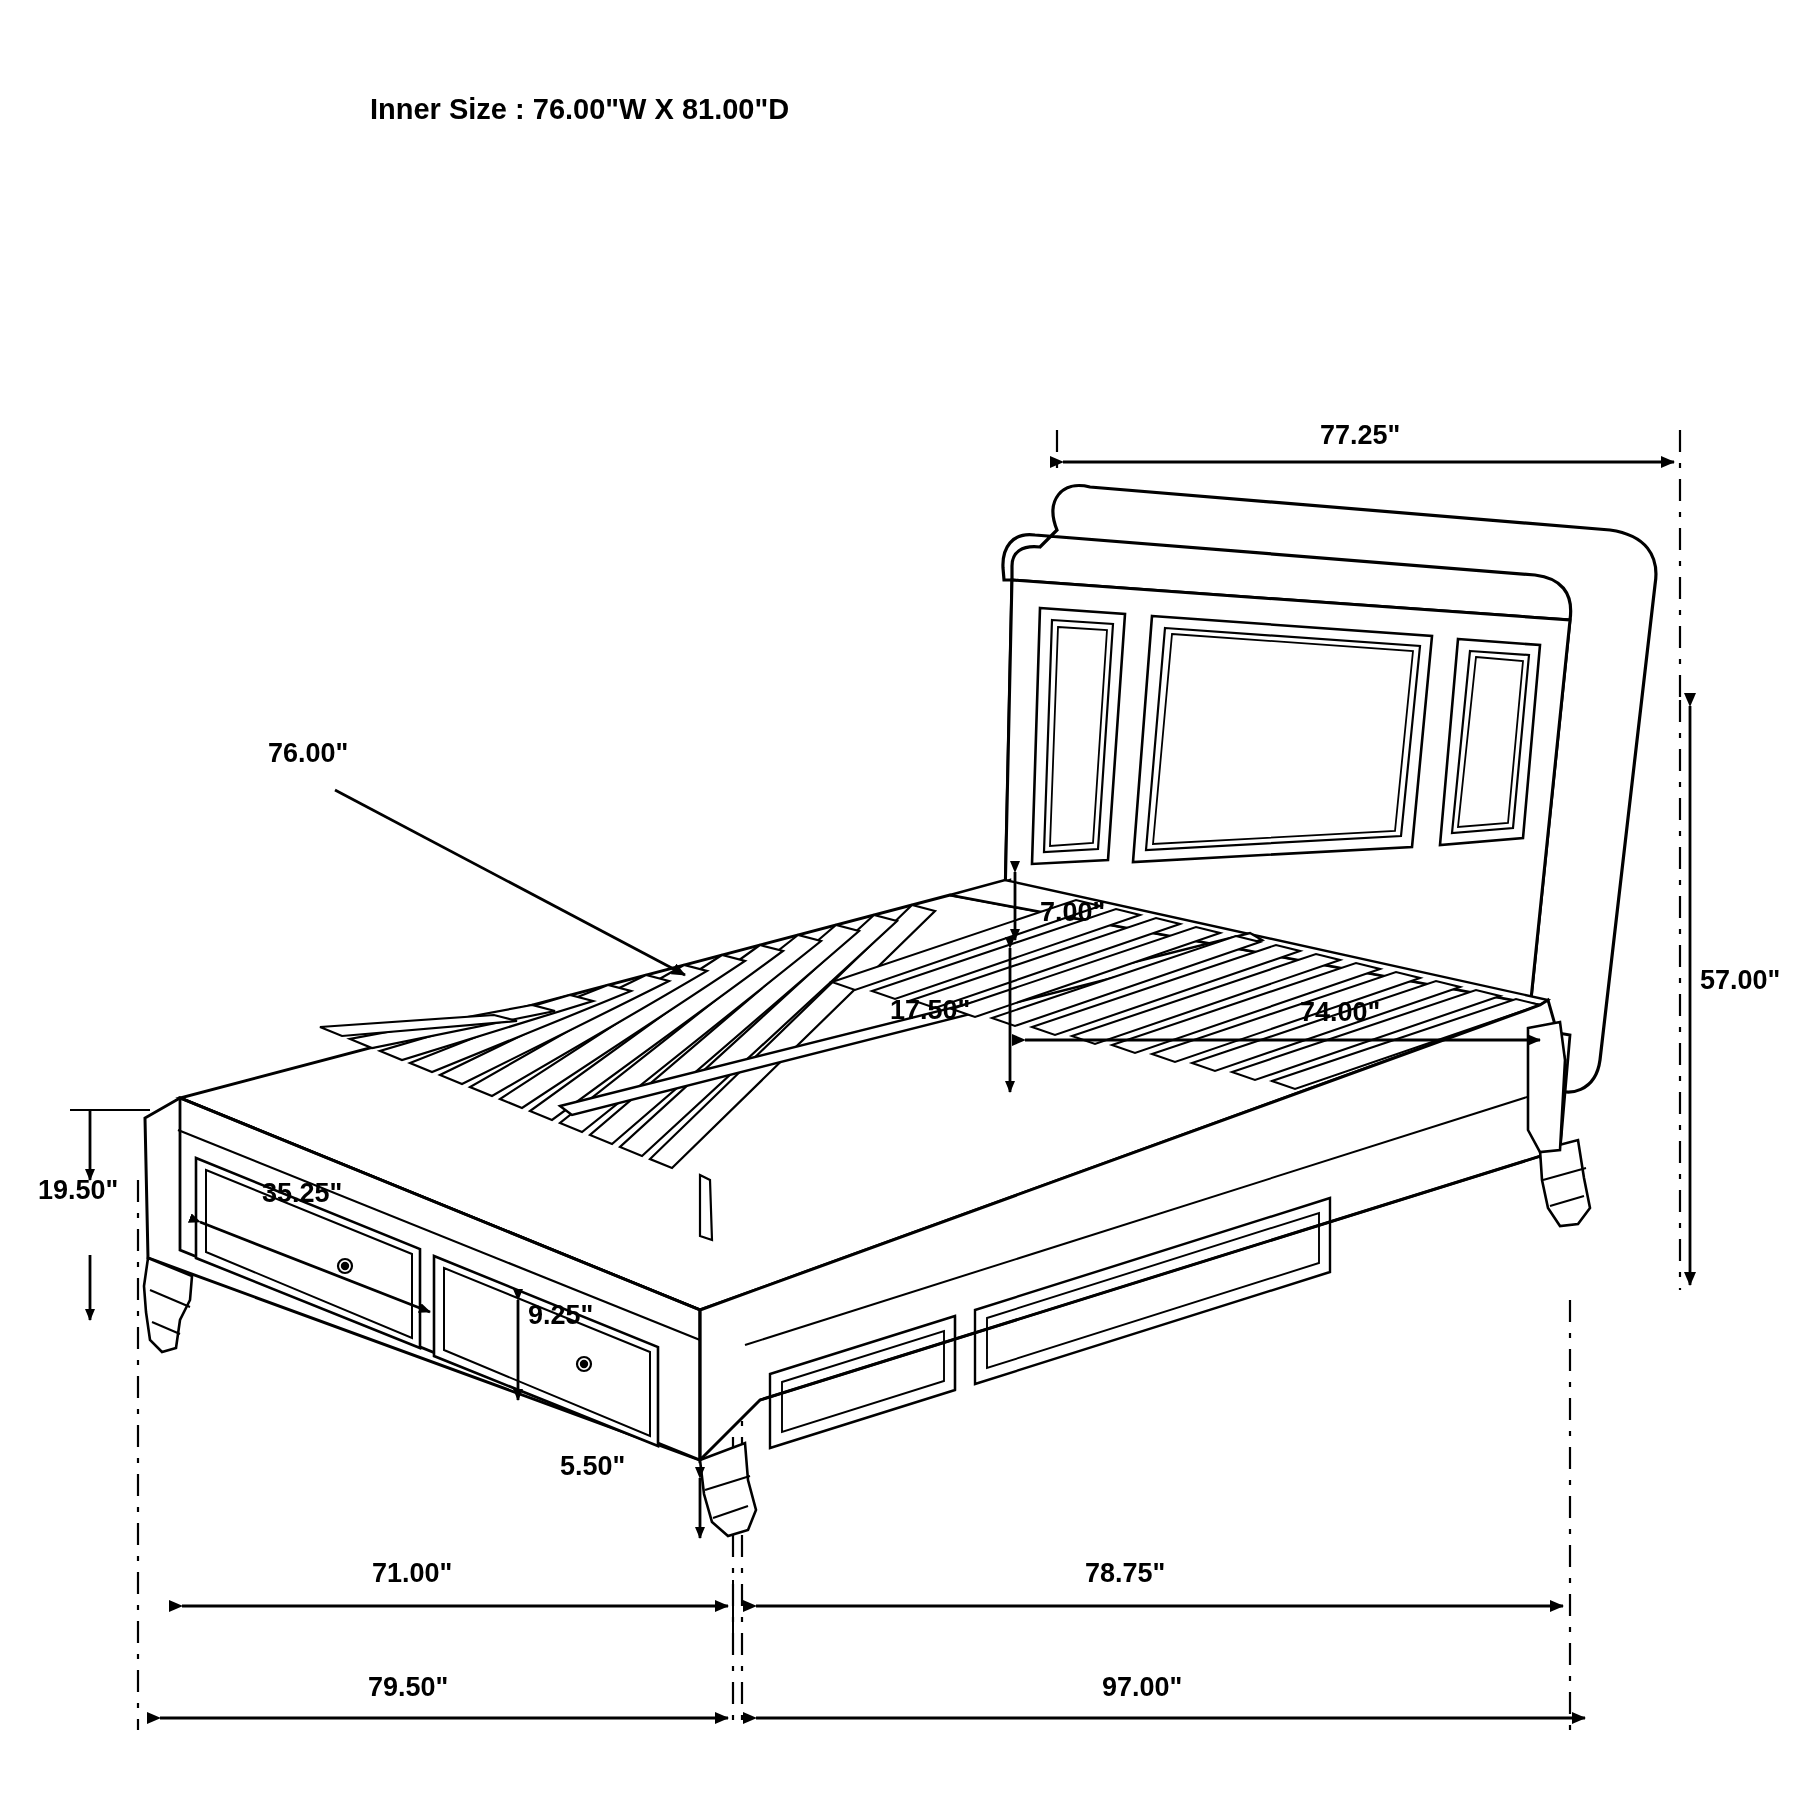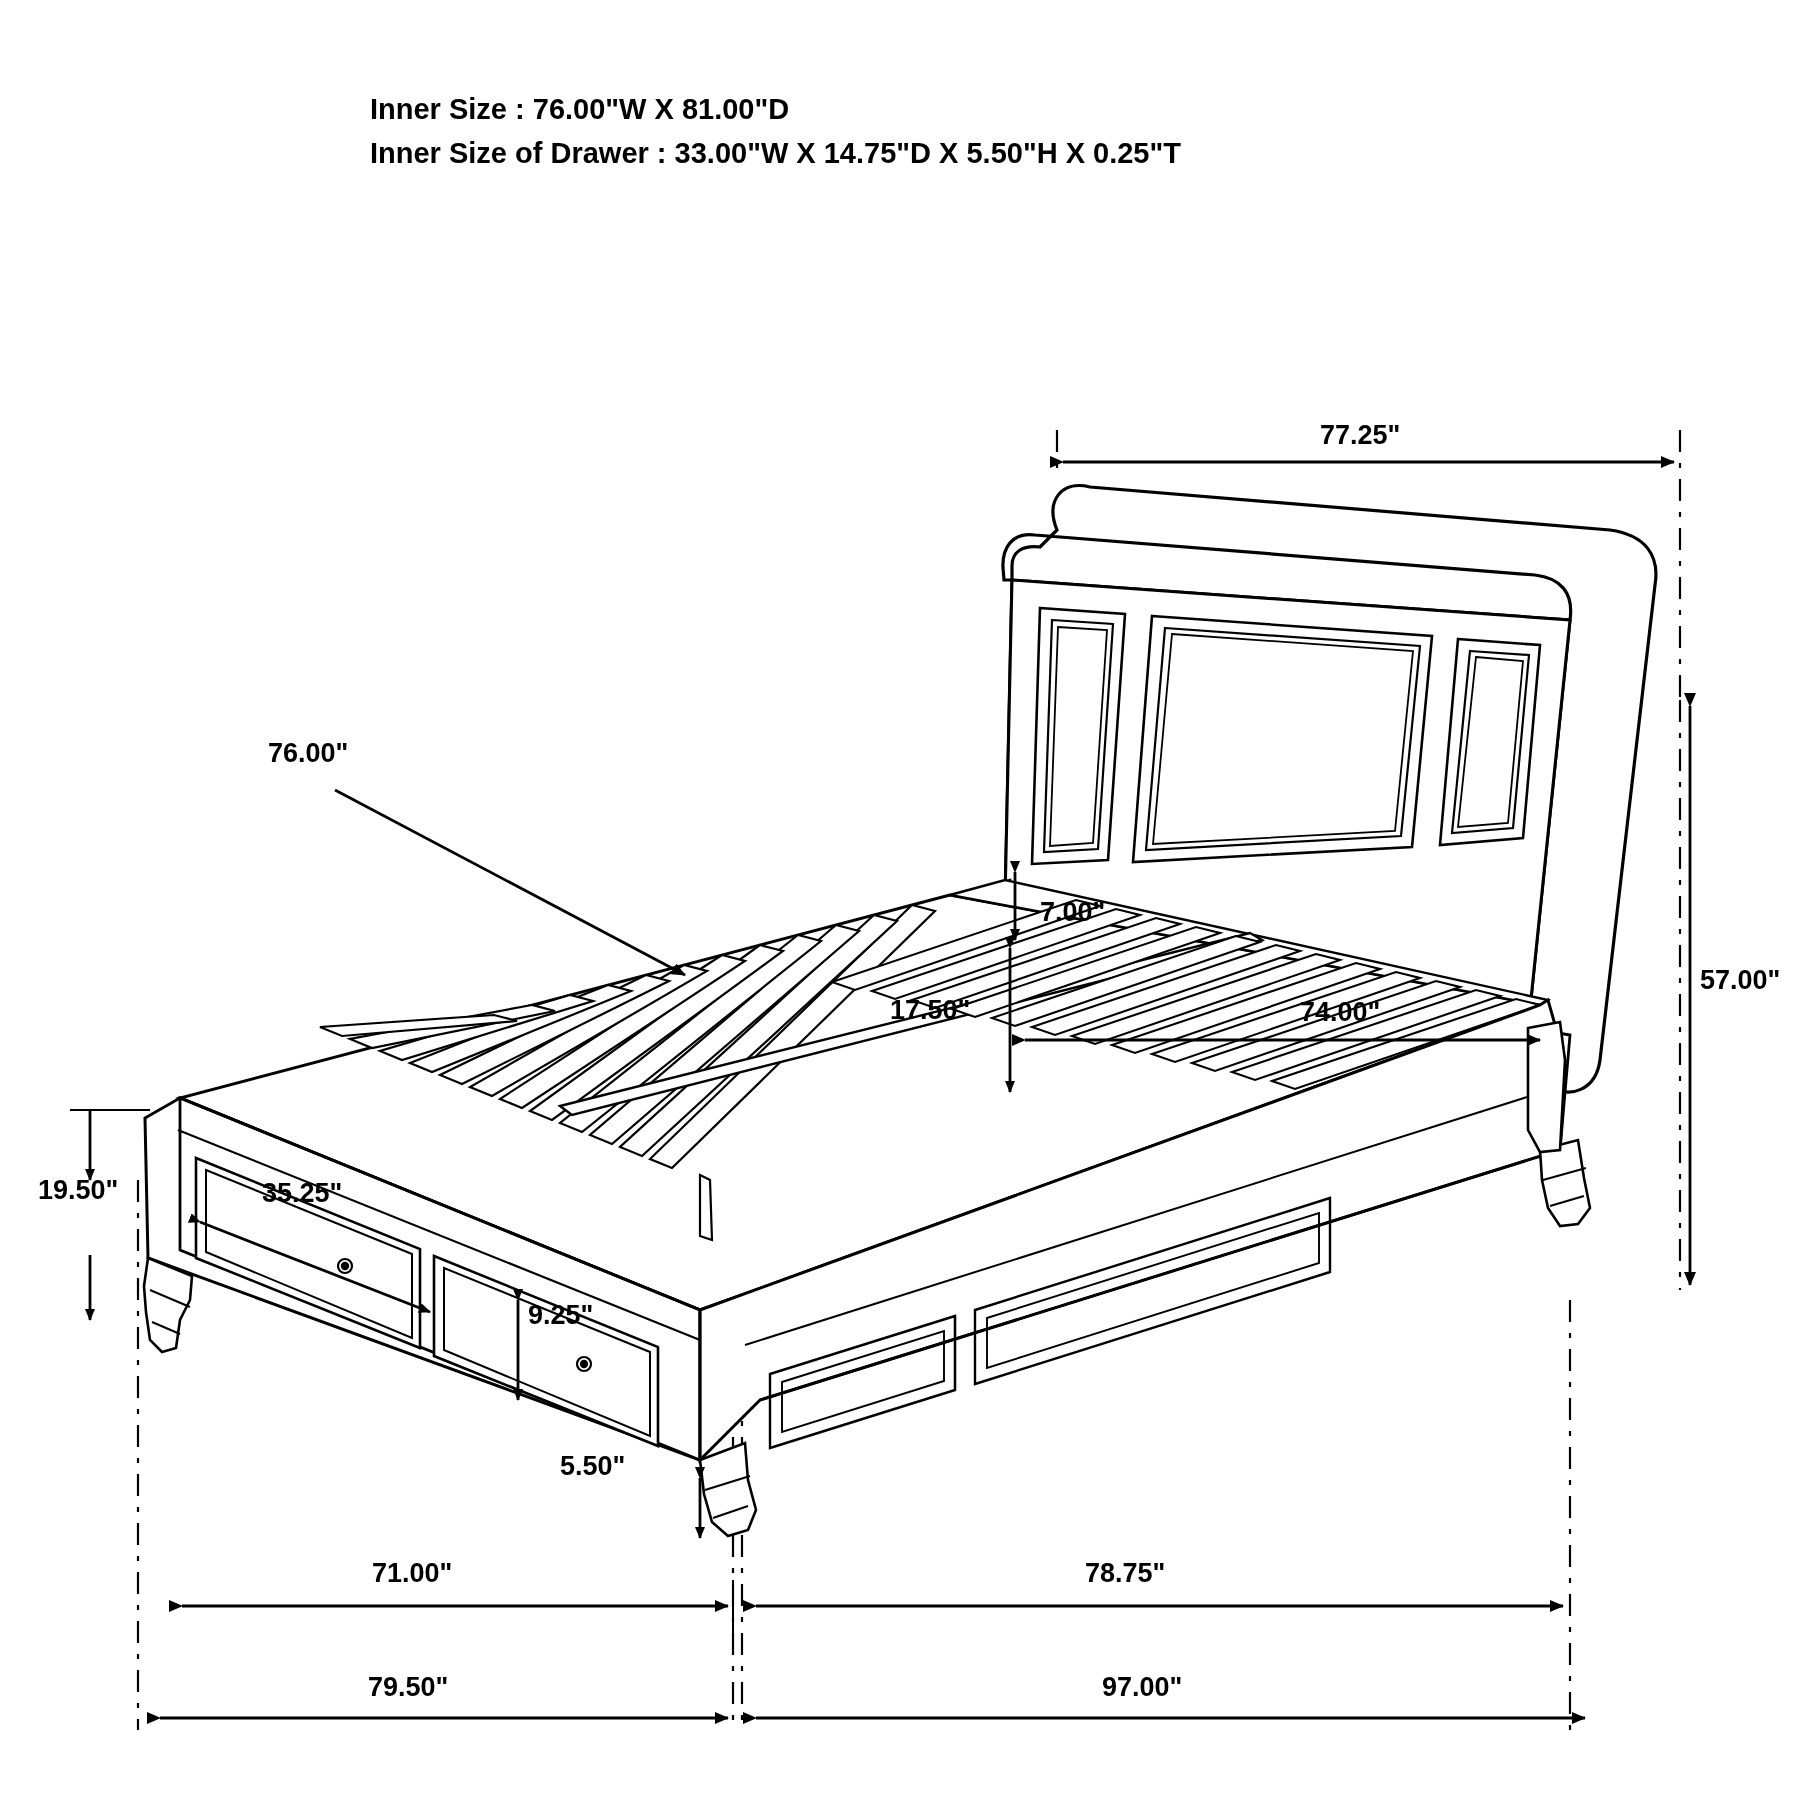--- a/index.html
+++ b/index.html
@@ -45,21 +45,20 @@
   .ext { stroke-width: 2.2; stroke-dasharray: 22 11 5 11; }
   .fillw { fill: #ffffff; }
 </style>
 </head>
 <body>
 
 <div id="page">
 
   <div class="spec-block">
     <div>Inner Size : 76.00"W X 81.00"D</div>
-    <div>Inner Size of Drawer : 33.00"W X 14.75"D X 5.50"H X 0.25"T</div>
   </div>
 
   <svg class="canvas" viewBox="0 0 1800 1800">
     <defs>
       <marker id="ah" markerWidth="14" markerHeight="12" refX="13" refY="6" orient="auto" markerUnits="userSpaceOnUse">
         <path d="M0,0 L14,6 L0,12 z" fill="#000"></path>
       </marker>
       <marker id="ahs" markerWidth="12" markerHeight="10" refX="11" refY="5" orient="auto" markerUnits="userSpaceOnUse">
         <path d="M0,0 L12,5 L0,10 z" fill="#000"></path>
       </marker>

